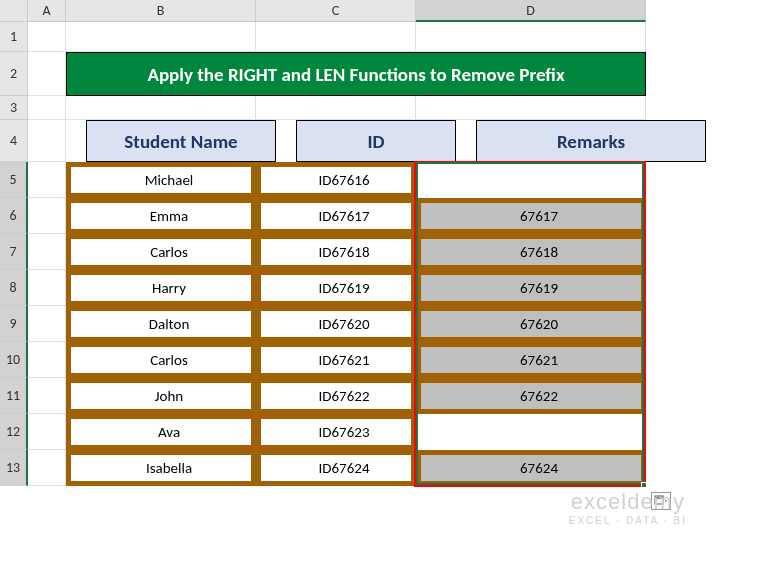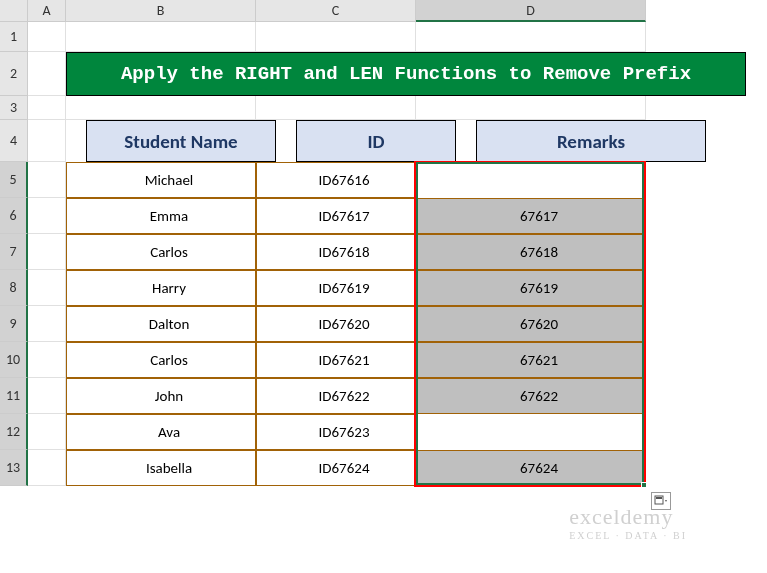--- a/index.html
+++ b/index.html
@@ -96,21 +96,21 @@
     }
     .table-header {
       background: #d9e1f2;
       font-weight: bold;
       font-size: 19px;
       color: #1f3864;
       border: 1px solid #000;
       margin-left: 20px;
     }
     .table-cell {
-      border: 1px solid #a16207;
+      border: 5px solid #a16207;
       font-size: 15px;
       padding-left: 16px;
     }
     .remarks-col {
       background: #bfbfbf;
     }
     .remarks-first {
       background: #ffffff;
     }
     .highlight-box {
@@ -137,24 +137,24 @@
       background: #fff;
       border: 1px solid #999;
       font-size: 10px;
       display: flex;
       align-items: center;
       justify-content: center;
     }
     .watermark {
       position: absolute;
       right: 80px;
-      bottom: 32px;
-      text-align: left;
+      bottom: 47px;
+      text-align: center;
       color: #d0d0d0;
-      font-family: Liberation Serif, serif;
+      font-family: Liberation Sans, sans-serif;
       pointer-events: none;
     }
     .watermark-main {
       font-size: 22px;
       font-weight: 300;
       letter-spacing: 1px;
     }
     .watermark-sub {
       font-size: 10px;
       letter-spacing: 2px;
@@ -200,21 +200,21 @@
 
         <div class="cell-row">
           <div class="cell col-A row-1"></div>
           <div class="cell col-B row-1"></div>
           <div class="cell col-C row-1"></div>
           <div class="cell col-D row-1"></div>
         </div>
 
         <div class="cell-row">
           <div class="cell col-A row-2"></div>
-          <div class="cell title-banner row-2" style="width:680px;font-family:Liberation Mono, monospace;">Apply the RIGHT and LEN Functions to Remove Prefix</div>
+          <div class="cell title-banner row-2" style="width:580px;">Apply the RIGHT and LEN Functions to Remove Prefix</div>
         </div>
 
         <div class="cell-row">
           <div class="cell col-A row-3"></div>
           <div class="cell col-B row-3"></div>
           <div class="cell col-C row-3"></div>
           <div class="cell col-D row-3"></div>
         </div>
 
         <div class="cell-row">

